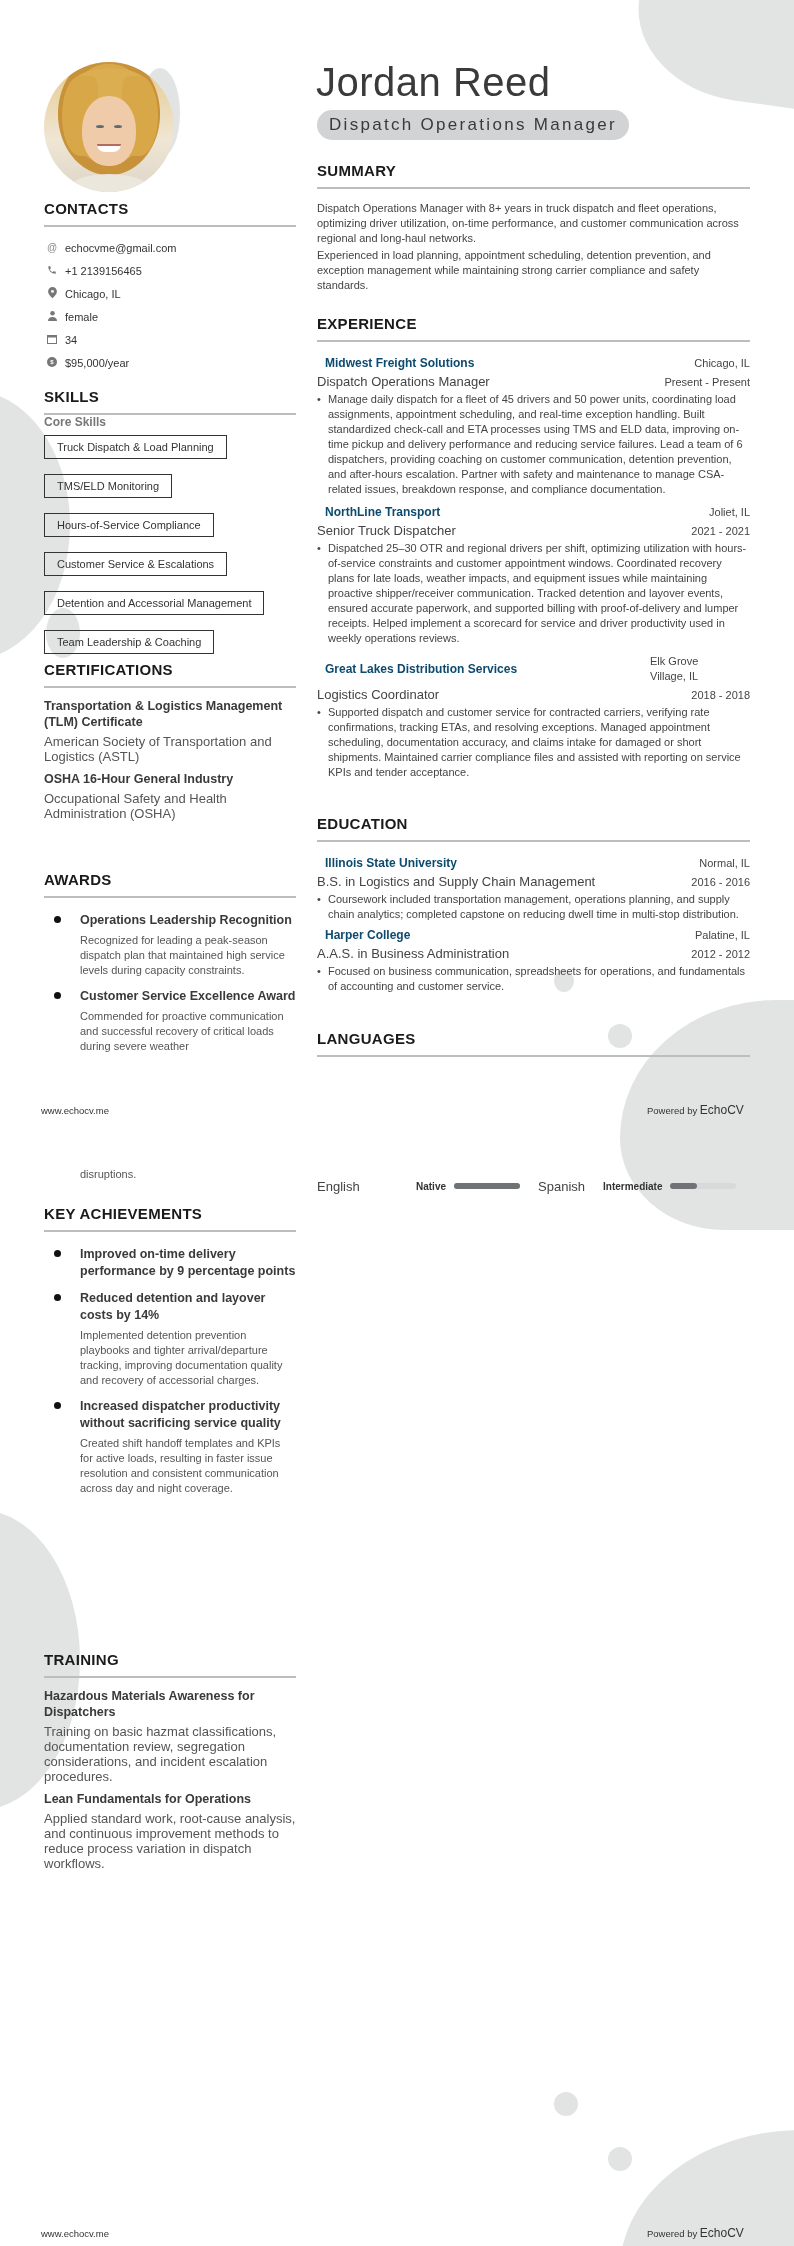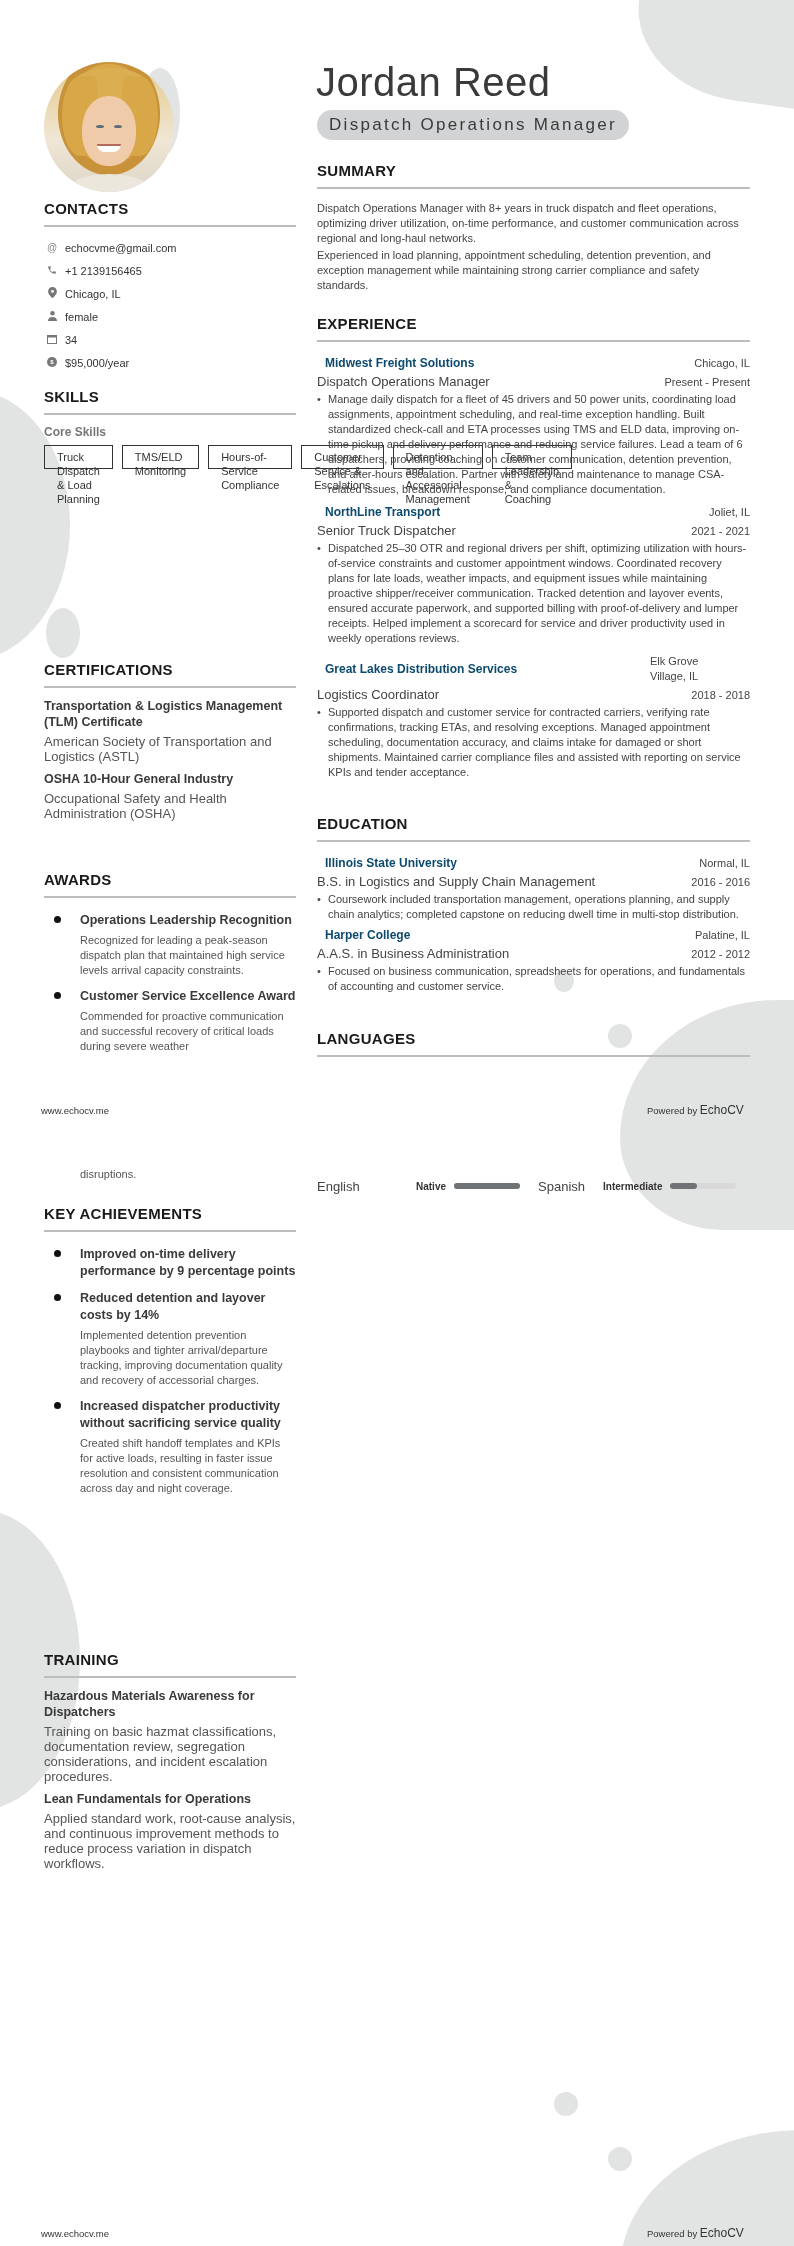--- a/index.html
+++ b/index.html
@@ -38,21 +38,21 @@
 
   .section-h { font-size: 15px; font-weight: bold; color: #1a1a1a; letter-spacing: 0.3px; }
   .rule { height: 2px; background: #bdbdbd; margin-top: 8px; }
 
   .left { left: 44px; width: 252px; }
   .right { left: 317px; width: 433px; }
 
   .contact-row { display: flex; align-items: center; height: 23px; font-size: 11px; color: #333; }
   .contact-row .ic { width: 12px; margin: 0 7px 0 2px; color: #888; font-size: 10px; text-align: center; }
 
-  .sub-h { font-size: 12px; font-weight: bold; color: #777; margin-top: 10px; margin-bottom: 3px; }
+  .sub-h { font-size: 12px; font-weight: bold; color: #777; margin-bottom: 3px; }
   .skill-tag { display: inline-block; border: 1px solid #333; padding: 4px 12px; font-size: 11px; color: #333; margin: 3px 0 3px 0; height: 24px; line-height: 14px; background: transparent; }
 
   .cert-name { font-size: 12.5px; font-weight: bold; color: #3a3a3a; line-height: 16px; margin-top: 10px; }
   .cert-org { font-size: 13px; color: #555; line-height: 15px; margin-top: 4px; }
 
   .award { position: relative; padding-left: 36px; margin-top: 10px; }
   .award .dot { position: absolute; left: 10px; top: 4px; width: 7px; height: 7px; background: #111; border-radius: 50%; }
   .award .a-title { font-size: 12.5px; font-weight: bold; color: #3a3a3a; line-height: 17px; }
   .award .a-desc { font-size: 11px; color: #555; line-height: 15px; margin-top: 4px; }
 
@@ -157,46 +157,46 @@
       </span>
       <span>$95,000/year</span>
     </div>
   </div>
 </div>
 
 <div class="content left" style="top:388px;">
   <div class="section-h">SKILLS</div>
   <div class="rule"></div>
   <div class="sub-h">Core Skills</div>
-  <div style="display:flex; flex-direction:row; align-items:flex-start; gap:9px;">
+  <div style="display:flex; flex-direction:column; align-items:flex-start; gap:9px;">
     <span class="skill-tag">Truck Dispatch &amp; Load Planning</span>
     <span class="skill-tag">TMS/ELD Monitoring</span>
     <span class="skill-tag">Hours-of-Service Compliance</span>
     <span class="skill-tag">Customer Service &amp; Escalations</span>
     <span class="skill-tag">Detention and Accessorial Management</span>
     <span class="skill-tag">Team Leadership &amp; Coaching</span>
   </div>
 </div>
 
 <div class="content left" style="top:661px;">
   <div class="section-h">CERTIFICATIONS</div>
   <div class="rule"></div>
   <div class="cert-name">Transportation &amp; Logistics Management (TLM) Certificate</div>
   <div class="cert-org">American Society of Transportation and Logistics (ASTL)</div>
-  <div class="cert-name" style="margin-top:7px;">OSHA 10-Hour General Industry</div>
+  <div class="cert-name" style="margin-top:7px;">OSHA 16-Hour General Industry</div>
   <div class="cert-org">Occupational Safety and Health Administration (OSHA)</div>
 </div>
 
 <div class="content left" style="top:871px;">
   <div class="section-h">AWARDS</div>
   <div class="rule"></div>
   <div class="award" style="margin-top:14px;">
     <span class="dot"></span>
     <div class="a-title">Operations Leadership Recognition</div>
-    <div class="a-desc">Recognized for leading a peak-season dispatch plan that maintained high service levels arrival capacity constraints.</div>
+    <div class="a-desc">Recognized for leading a peak-season dispatch plan that maintained high service levels during capacity constraints.</div>
   </div>
   <div class="award">
     <span class="dot"></span>
     <div class="a-title">Customer Service Excellence Award</div>
     <div class="a-desc">Commended for proactive communication and successful recovery of critical loads during severe weather</div>
   </div>
 </div>
 
 <div class="content right summary" style="top:162px;">
   <div class="section-h">SUMMARY</div>

